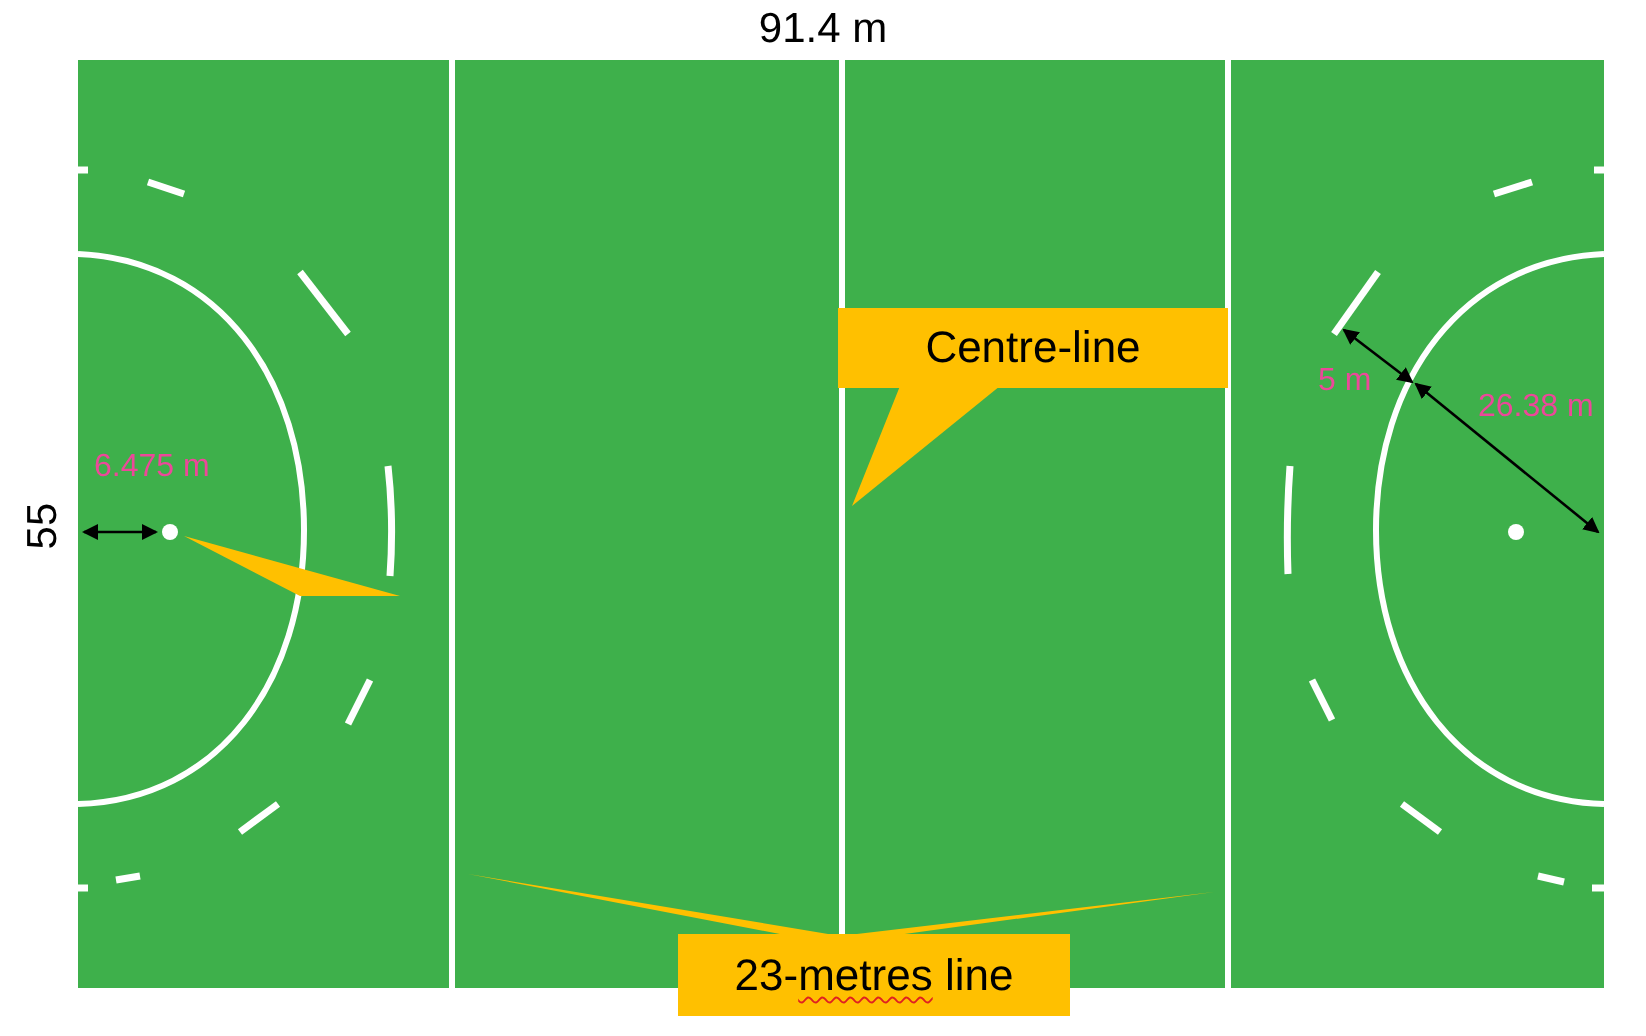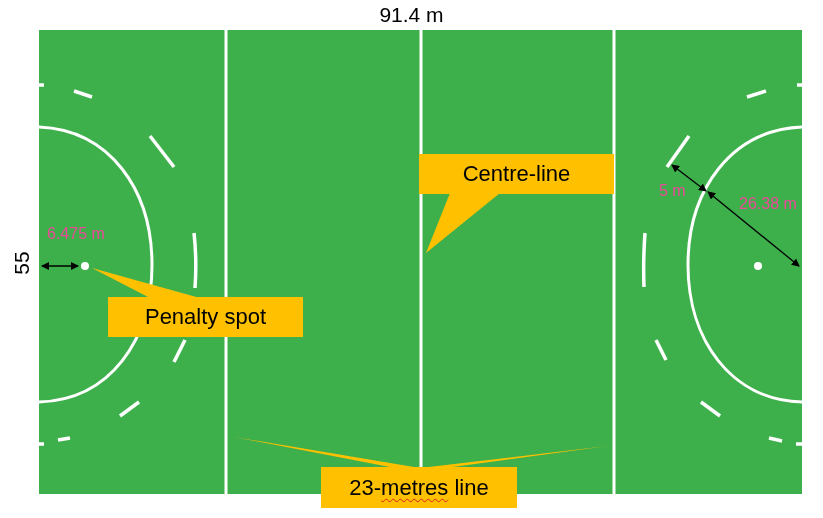--- a/index.html
+++ b/index.html
@@ -75,23 +75,20 @@
 
     <polygon points="450,193 500,193 426,253" fill="#FFC000"></polygon>
     <polygon points="92,268 150,298 200,298" fill="#FFC000"></polygon>
     <polygon points="234,437 395,468 420,468" fill="#FFC000"></polygon>
     <polygon points="607,446 420,468 445,468" fill="#FFC000"></polygon>
   </svg>
 
   <div class="callout" style="left:419px;top:154px;width:195px;height:40px;">
     <span>Centre-line</span>
   </div>
-  <div class="callout" style="left:108px;top:297px;width:195px;height:40px;">
-    <span>Penalty spot</span>
-  </div>
-  <div class="callout" style="left:321px;top:467px;width:196px;height:41px;">
+  <div class="callout" style="left:339px;top:467px;width:196px;height:41px;">
     <span><span>23-</span><span class="squiggle">metres</span><span style="white-space:pre;"> line</span></span>
   </div>
 
   <div class="small-label" style="left:47px;top:225px;">6.475 m</div>
   <div class="small-label" style="left:659px;top:182px;">5 m</div>
   <div class="small-label" style="left:739px;top:195px;">26.38 m</div>
 </div>
 
 </body></html>

